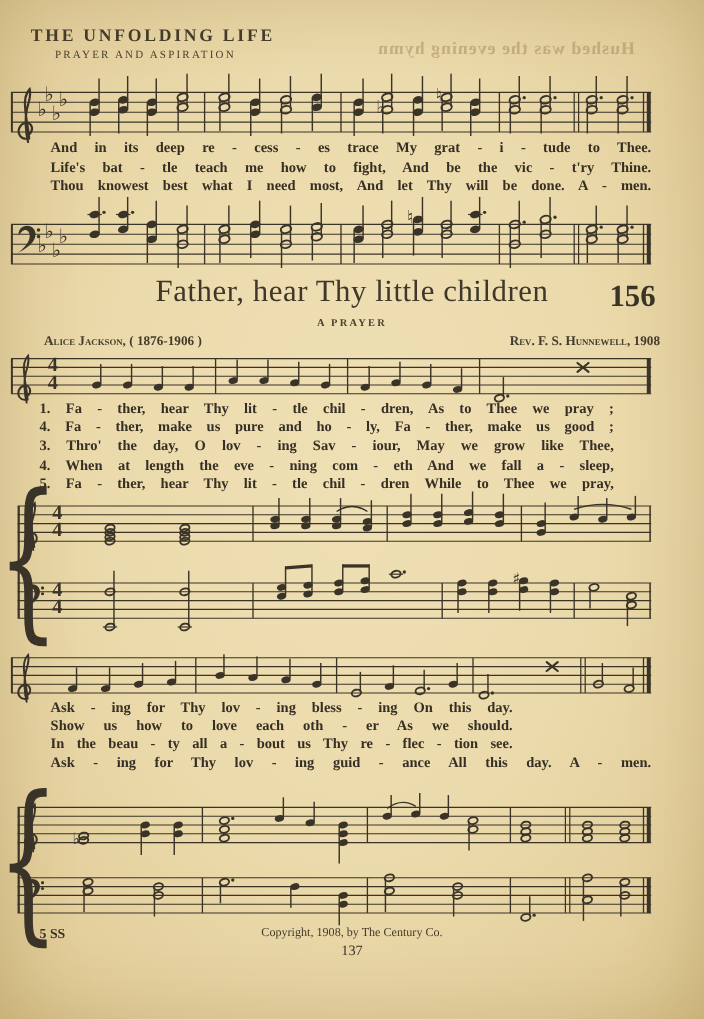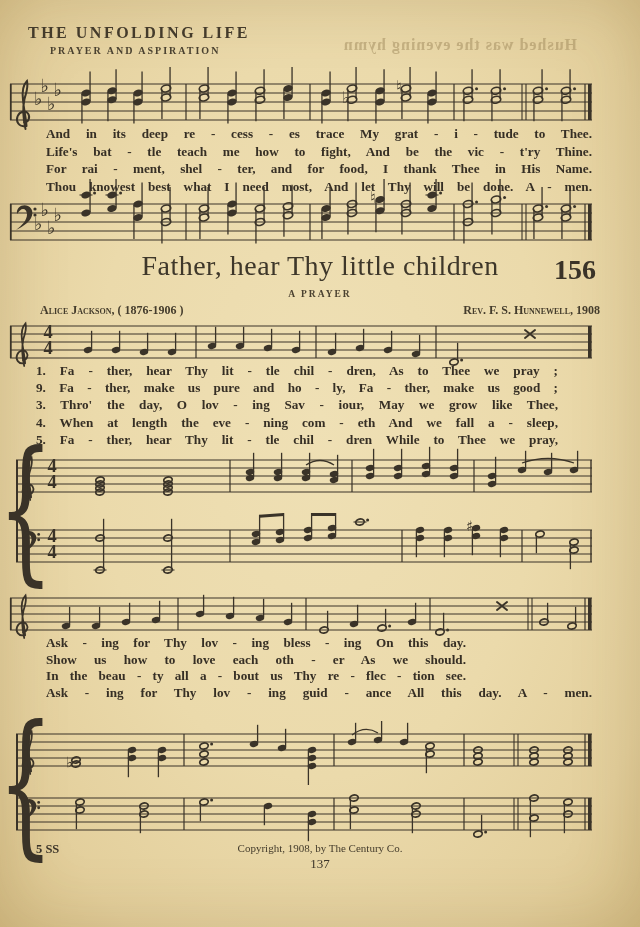--- a/index.html
+++ b/index.html
@@ -14,21 +14,21 @@
     color:#3a3328;
   }
   .abs{position:absolute;}
   .bleed{
     position:absolute;top:36px;left:300px;width:320px;
     transform:scaleX(-1);
     font-size:16px;font-weight:bold;color:rgba(158,136,90,.5);
     filter:blur(.6px);letter-spacing:1px;text-align:center;
   }
   .h1{top:24px;left:28px;font-size:16px;font-weight:bold;letter-spacing:2.5px;color:#443b2b;}
-  .h2{top:45px;left:50px;font-size:10px;font-weight:bold;letter-spacing:2px;color:#4a4130;}
+  .h2{top:45px;left:50px;font-size:10px;font-weight:normal;letter-spacing:2px;color:#4a4130;}
   .lyrics{font-weight:bold;font-size:13.2px;color:#362f25;}
   .lyr-line{text-align:justify;text-align-last:justify;height:17.5px;white-space:nowrap;}
   .lyrics1{top:126px;left:46px;width:546px;}
   .verses{top:363px;left:36px;width:522px;}
   .verse-line{text-align:justify;text-align-last:justify;height:17.2px;white-space:nowrap;font-weight:bold;font-size:13.2px;color:#362f25;}
   .lyrics2{top:635px;left:46px;width:420px;}
   .lyr-line2{text-align:justify;text-align-last:justify;height:16.6px;white-space:nowrap;}
   .wide{width:546px;}
   .title-row{top:250px;left:0;width:640px;text-align:center;}
   .hymn-title{font-size:28px;color:#3e372a;letter-spacing:.5px;}
@@ -149,21 +149,20 @@
         <ellipse cx="556" cy="33.75" rx="4.8" ry="3.36" transform="rotate(-14 556 33.75)" fill="none" stroke="#3a3328" stroke-width="1.7"></ellipse>
         <line x1="560.05" y1="32.75" x2="560.05" y2="3.150000000000002" stroke="#3a3328" stroke-width="1.3"></line>
         <line x1="551.95" y1="25.75" x2="551.95" y2="55.349999999999994" stroke="#3a3328" stroke-width="1.3"></line>
         <circle cx="564.55" cy="22.75" r="1.5" fill="#3a3328"></circle>
       </svg>
     </div>
 
   <div class="abs lyrics lyrics1">
     <div class="lyr-line">And in its deep re - cess - es trace My grat - i - tude to Thee.</div>
     <div class="lyr-line">Life's bat - tle teach me how to fight, And be the vic - t'ry Thine.</div>
-    <div class="lyr-line">For rai - ment, shel - ter, and for food, I thank Thee in His Name.</div>
     <div class="lyr-line">Thou knowest best what I need most, And let Thy will be done. A - men.</div>
   </div>
 
   <div class="abs" style="top: 178px; left: 10px;">
       <svg width="588" height="80">
         <line x1="0" y1="26" x2="582" y2="26" stroke="#3a3328" stroke-width="1"></line>
         <line x1="0" y1="35" x2="582" y2="35" stroke="#3a3328" stroke-width="1"></line>
         <line x1="0" y1="44" x2="582" y2="44" stroke="#3a3328" stroke-width="1"></line>
         <line x1="0" y1="53" x2="582" y2="53" stroke="#3a3328" stroke-width="1"></line>
         <line x1="0" y1="62" x2="582" y2="62" stroke="#3a3328" stroke-width="1"></line>
@@ -317,21 +316,21 @@
         <line x1="409.6" y1="39" x2="409.6" y2="20.8" stroke="#3a3328" stroke-width="1.3"></line>
         <ellipse cx="444" cy="48" rx="4.3" ry="3.02" transform="rotate(-14 444 48)" fill="none" stroke="#3a3328" stroke-width="1.7"></ellipse>
         <line x1="447.6" y1="47" x2="447.6" y2="28.8" stroke="#3a3328" stroke-width="1.3"></line>
         <circle cx="451.6" cy="46" r="1.5" fill="#3a3328"></circle>
         <path d="M-5 -4 L5 4 M5 -4 L-5 4" transform="translate(520 20)" stroke="#3a3328" stroke-width="2" stroke-linecap="round"></path>
       </svg>
     </div>
 
   <div class="abs verses">
     <div class="verse-line">1. Fa - ther, hear Thy lit - tle chil - dren, As to Thee we pray ;</div>
-    <div class="verse-line">9. Fa - ther, make us pure and ho - ly, Fa - ther, make us good ;</div>
+    <div class="verse-line">4. Fa - ther, make us pure and ho - ly, Fa - ther, make us good ;</div>
     <div class="verse-line">3. Thro' the day, O lov - ing Sav - iour, May we grow like Thee,</div>
     <div class="verse-line">4. When at length the eve - ning com - eth And we fall a - sleep,</div>
     <div class="verse-line">5. Fa - ther, hear Thy lit - tle chil - dren While to Thee we pray,</div>
   </div>
 
   <div class="abs brace" style="top:452px;left:-2px;">{</div>
   <div class="abs connector" style="top:460px;left:16px;height:102px;"></div>
   <div class="abs" style="top: 444px; left: 16px;">
       <svg width="582" height="64">
         <line x1="0" y1="16" x2="576" y2="16" stroke="#3a3328" stroke-width="1"></line>

